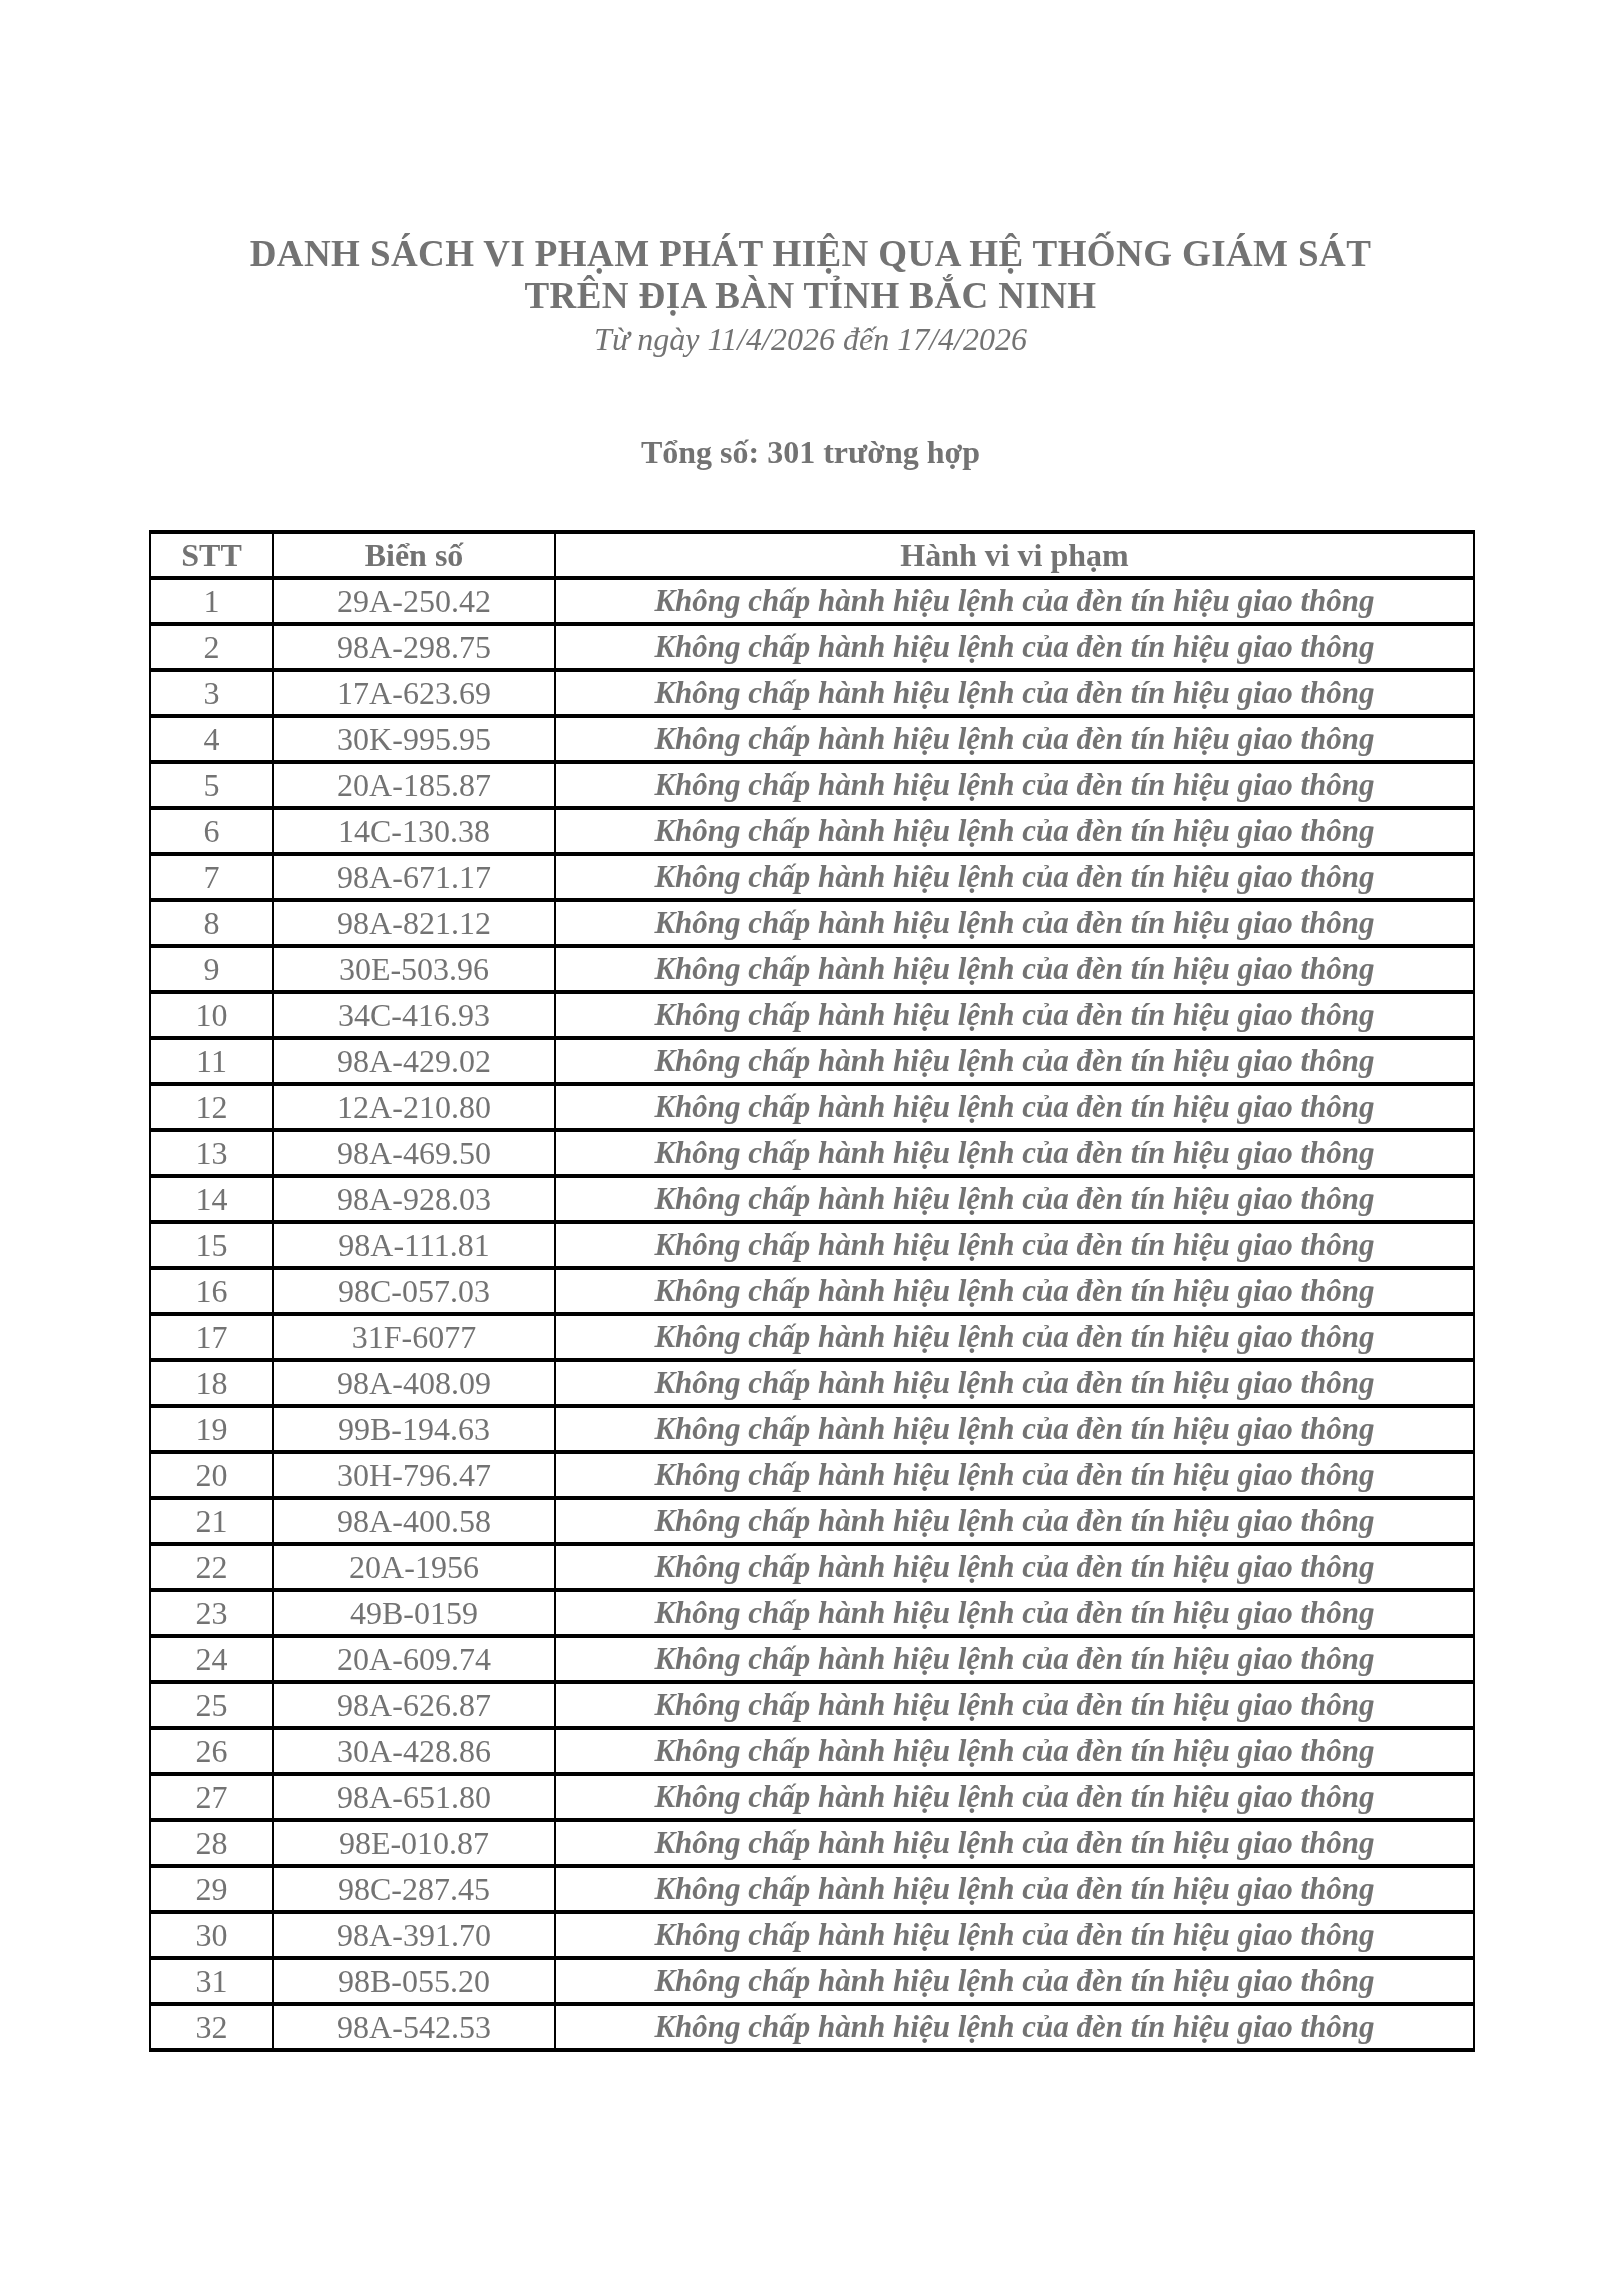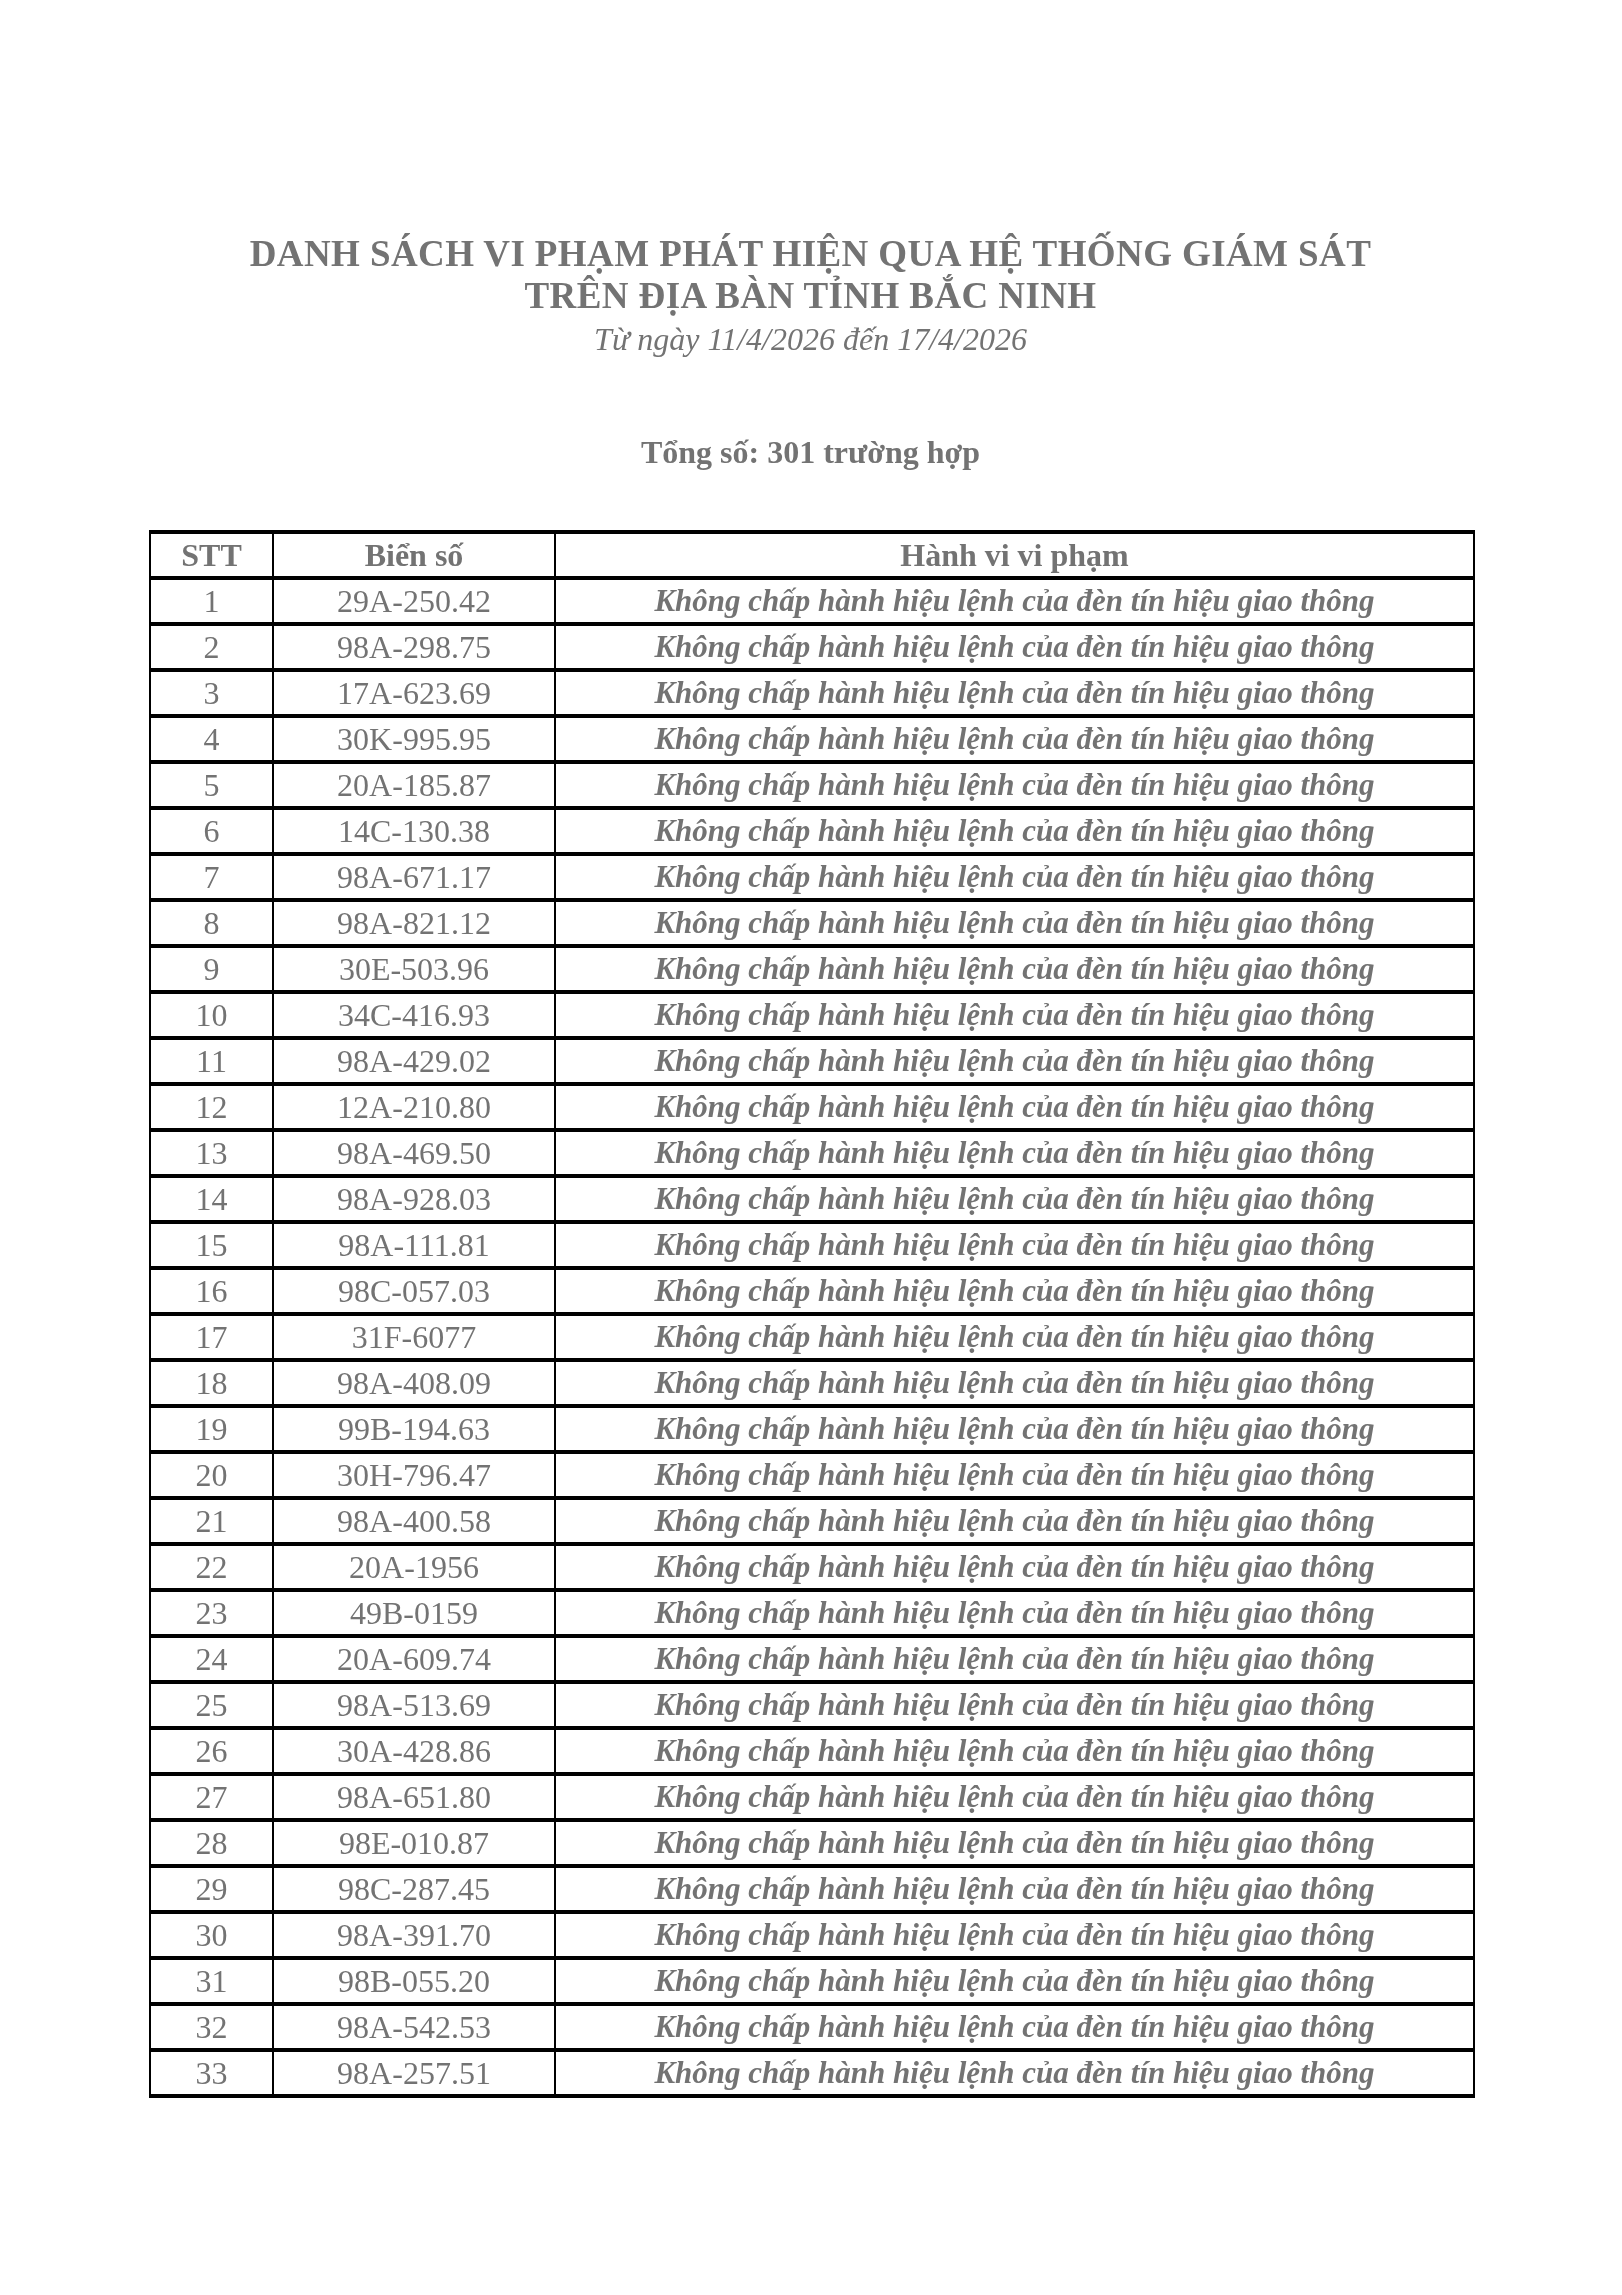--- a/index.html
+++ b/index.html
@@ -217,21 +217,21 @@
     <td class="c-plate">49B-0159</td>
     <td class="c-violation">Không chấp hành hiệu lệnh của đèn tín hiệu giao thông</td>
   </tr>
         <tr>
     <td class="c-stt">24</td>
     <td class="c-plate">20A-609.74</td>
     <td class="c-violation">Không chấp hành hiệu lệnh của đèn tín hiệu giao thông</td>
   </tr>
         <tr>
     <td class="c-stt">25</td>
-    <td class="c-plate">98A-513.69</td>
+    <td class="c-plate">98A-626.87</td>
     <td class="c-violation">Không chấp hành hiệu lệnh của đèn tín hiệu giao thông</td>
   </tr>
         <tr>
     <td class="c-stt">26</td>
     <td class="c-plate">30A-428.86</td>
     <td class="c-violation">Không chấp hành hiệu lệnh của đèn tín hiệu giao thông</td>
   </tr>
         <tr>
     <td class="c-stt">27</td>
     <td class="c-plate">98A-651.80</td>
@@ -255,22 +255,17 @@
         <tr>
     <td class="c-stt">31</td>
     <td class="c-plate">98B-055.20</td>
     <td class="c-violation">Không chấp hành hiệu lệnh của đèn tín hiệu giao thông</td>
   </tr>
         <tr>
     <td class="c-stt">32</td>
     <td class="c-plate">98A-542.53</td>
     <td class="c-violation">Không chấp hành hiệu lệnh của đèn tín hiệu giao thông</td>
   </tr>
-        <tr>
-    <td class="c-stt">33</td>
-    <td class="c-plate">98A-257.51</td>
-    <td class="c-violation">Không chấp hành hiệu lệnh của đèn tín hiệu giao thông</td>
-  </tr>
       </tbody>
   </table>
 
 </div>
 
 
 </body></html>

